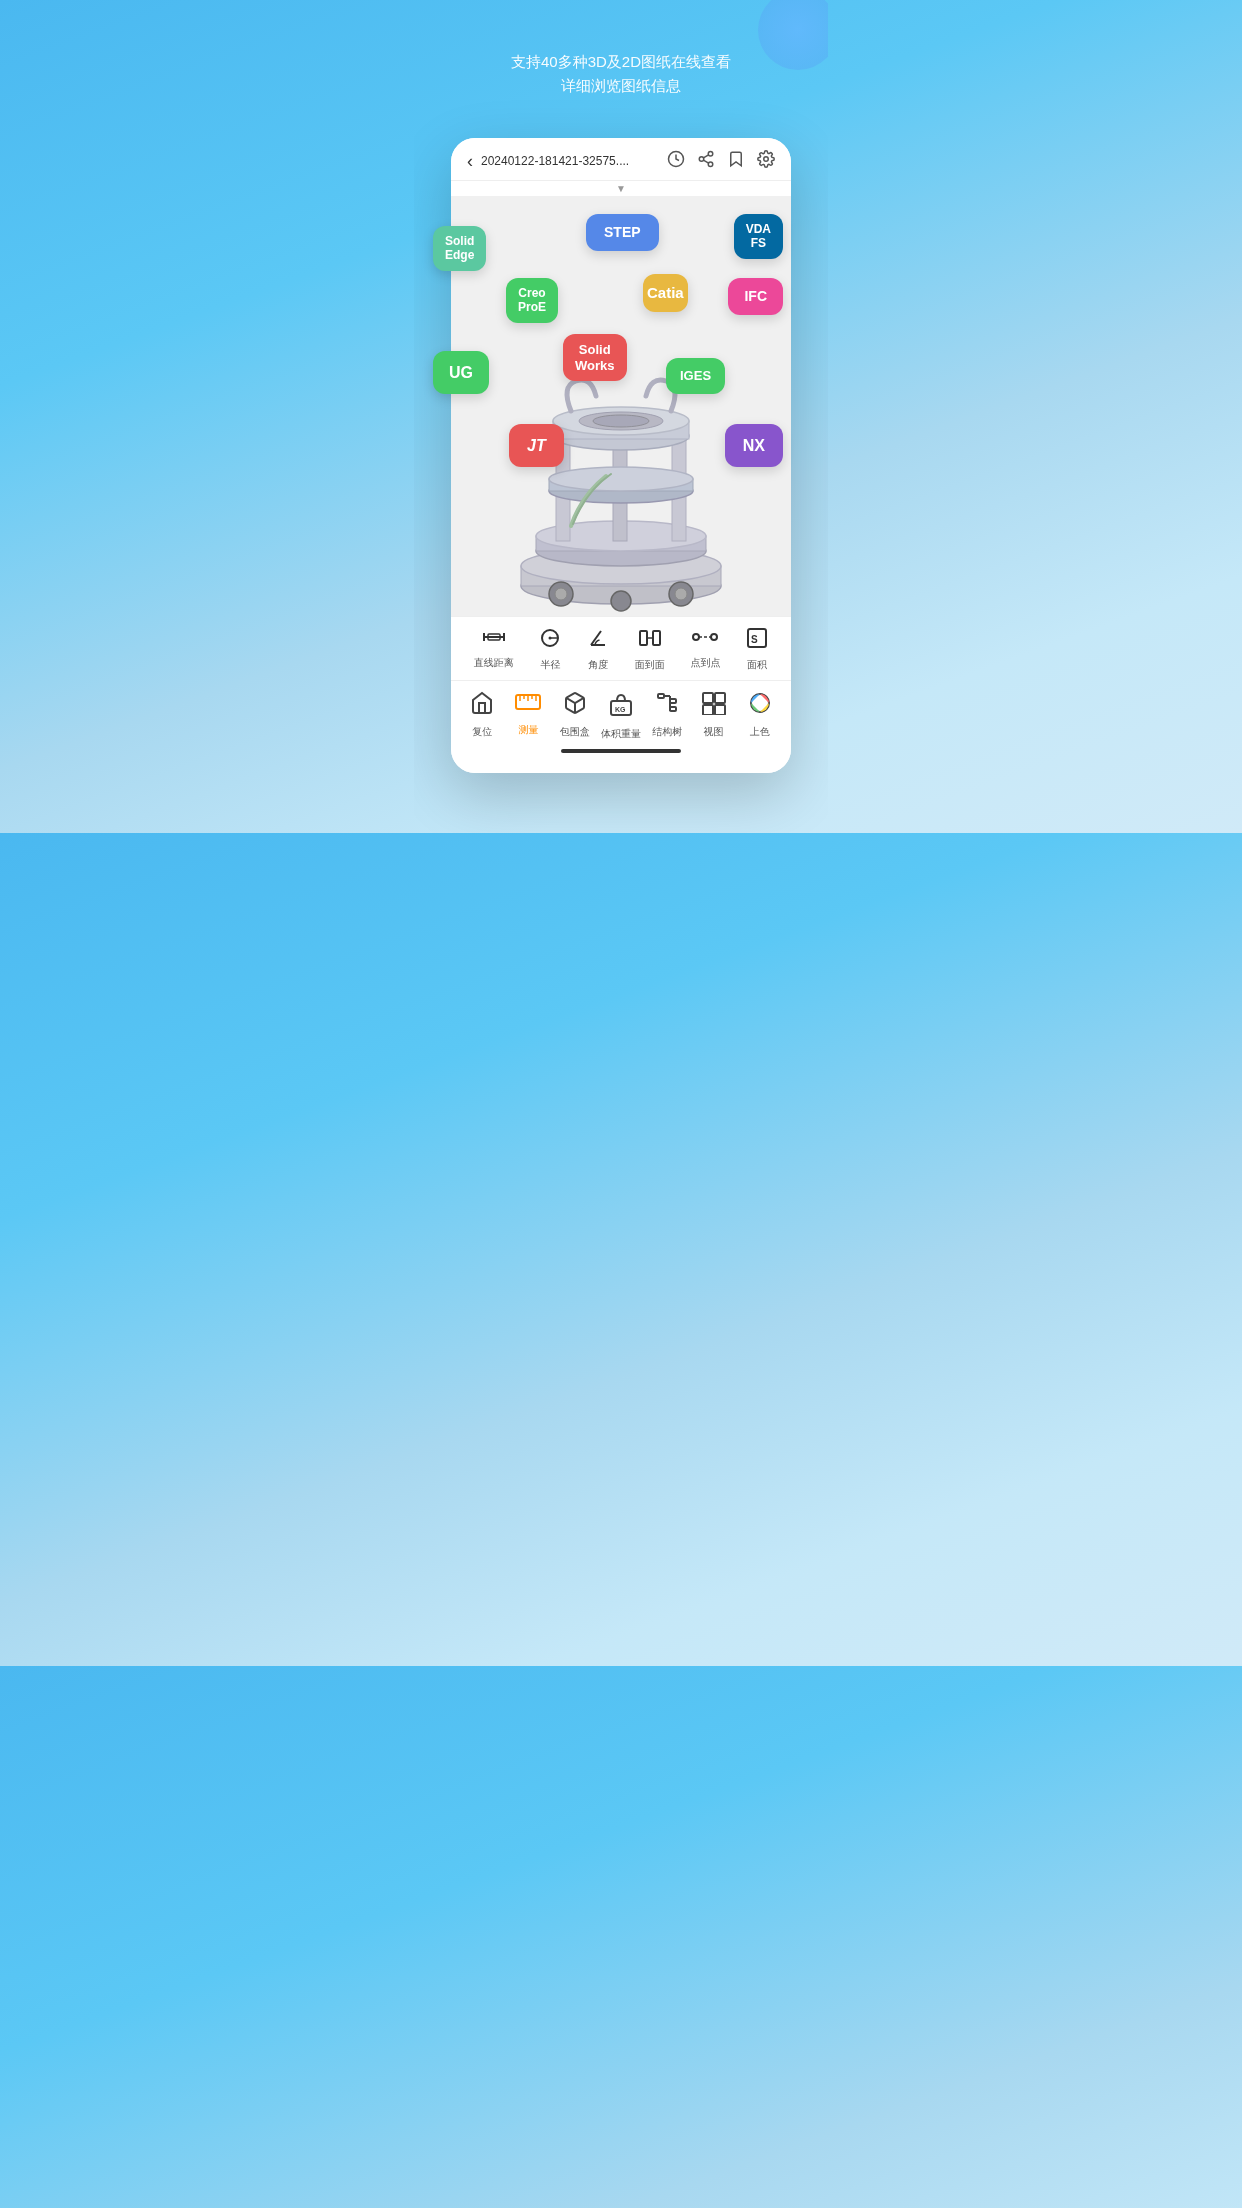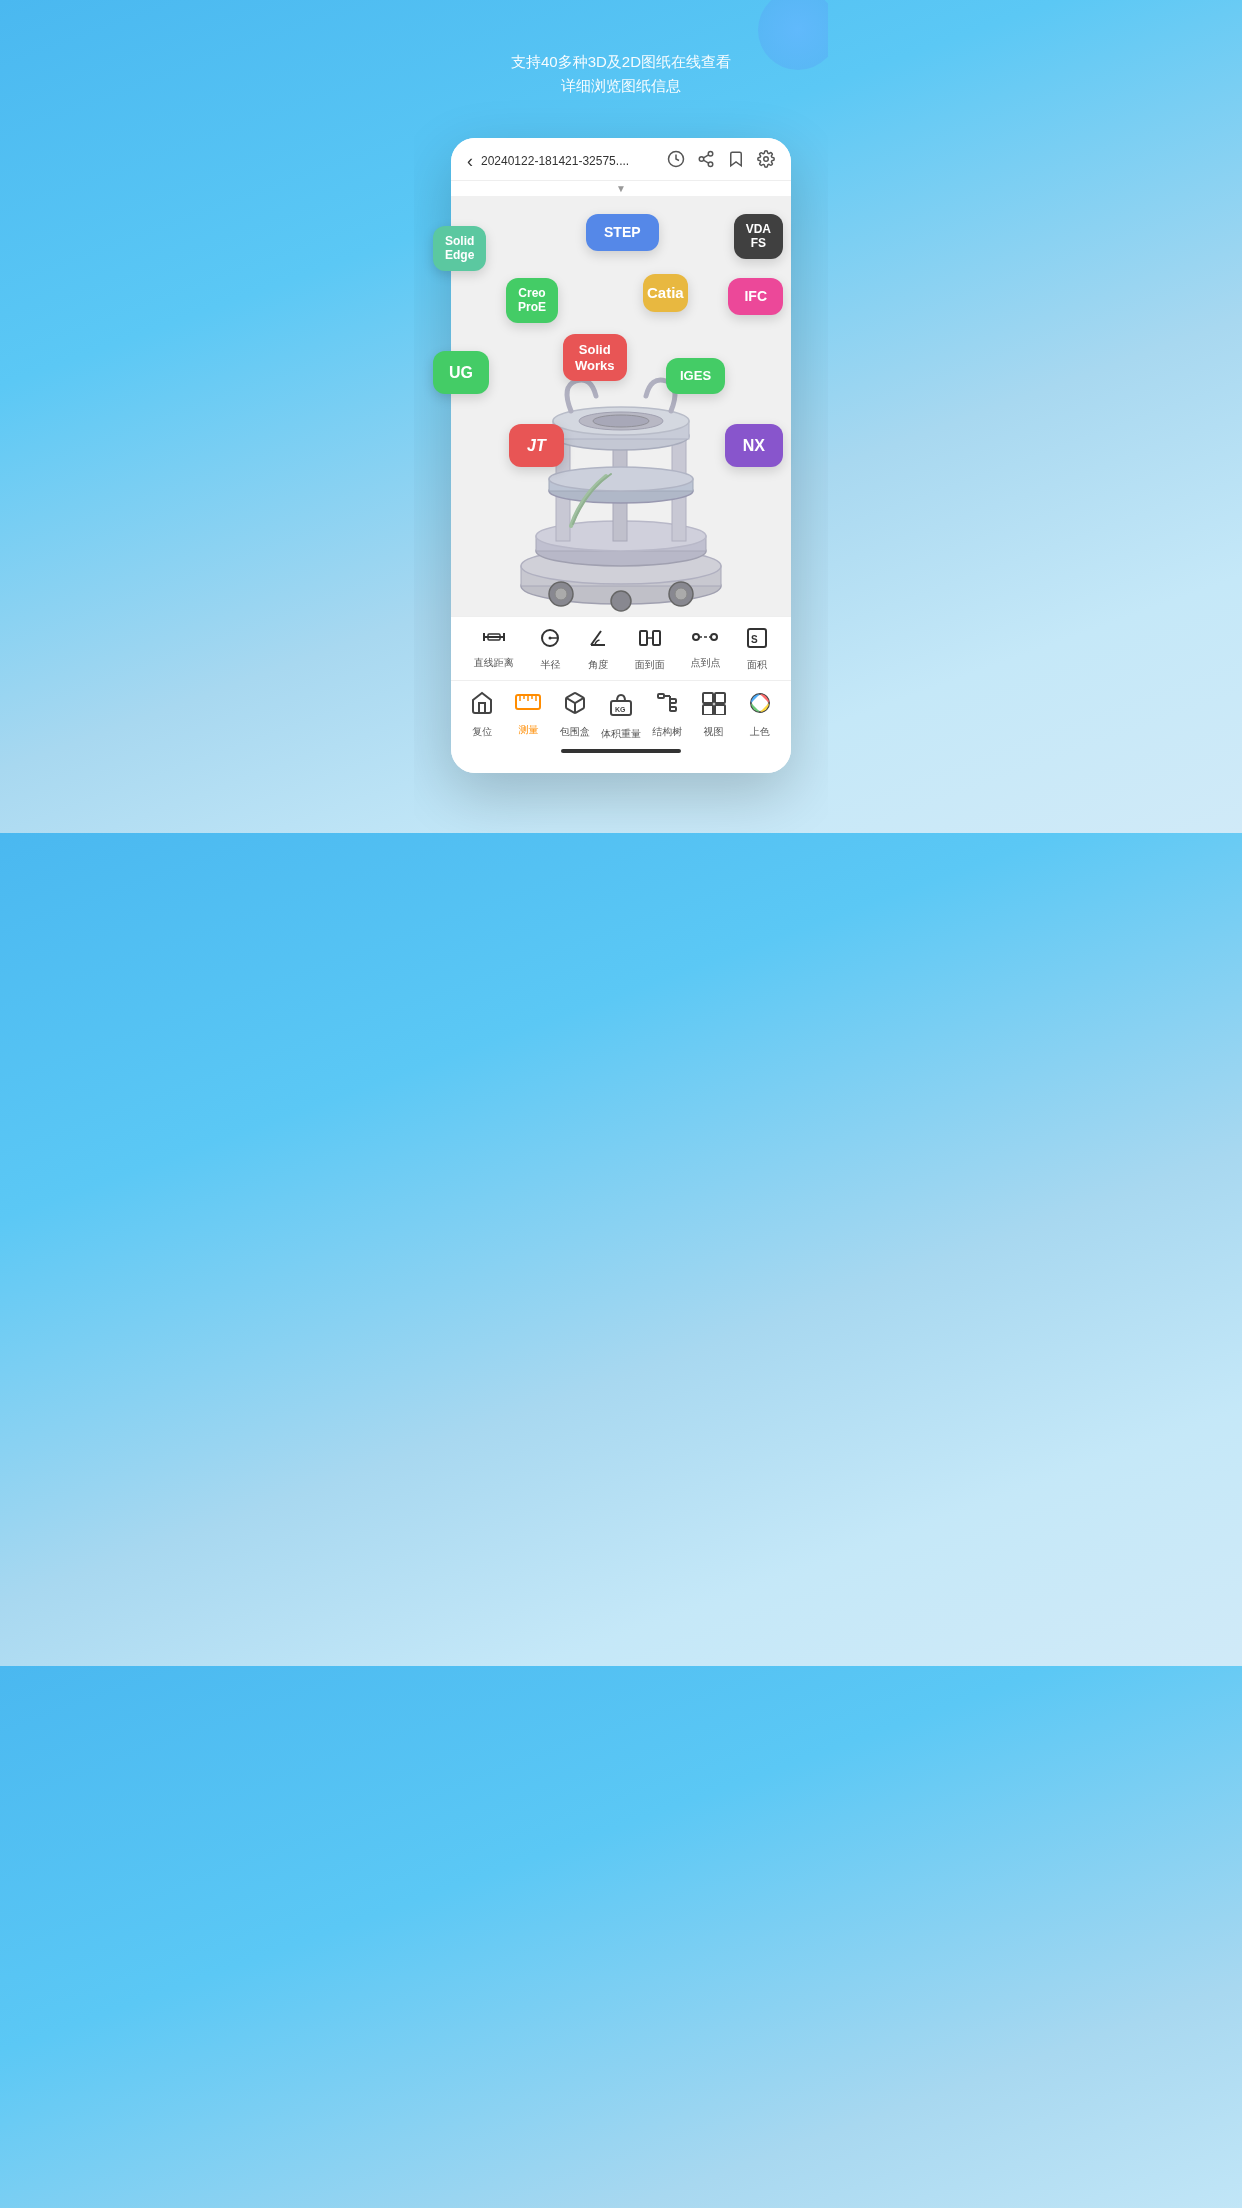--- a/index.html
+++ b/index.html
@@ -279,21 +279,21 @@
     </div>
 
     <div class="dropdown-indicator">▼</div>
 
     <div class="viewer-area">
 
       <div class="format-tag" style="background:#5bc8a0; top:30px; left:-18px; font-size:12px;">Solid<br>Edge</div>
 
       <div class="format-tag" style="background:#5588e8; top:18px; left:135px; font-size:14px; padding:10px 18px;">STEP</div>
 
-      <div class="format-tag" style="background:#404040; top:18px; right:8px; font-size:12px;">VDA<br>FS</div>
+      <div class="format-tag" style="background:#0369a1; top:18px; right:8px; font-size:12px;">VDA<br>FS</div>
 
       <div class="format-tag" style="background:#44cc66; top:82px; left:55px; font-size:12px;">Creo<br>ProE</div>
 
       <div class="format-tag" style="background:#e8b840; top:78px; left:192px; font-size:15px; padding:10px 4px;">Catia</div>
 
       <div class="format-tag" style="background:#ec4899; top:82px; right:8px; font-size:14px; padding:10px 16px;">IFC</div>
 
       <div class="format-tag" style="background:#44cc66; top:155px; left:-18px; font-size:16px; padding:12px 16px;">UG</div>
 
       <div class="format-tag" style="background:#e85555; top:138px; left:112px; font-size:13px;">Solid<br>Works</div>

